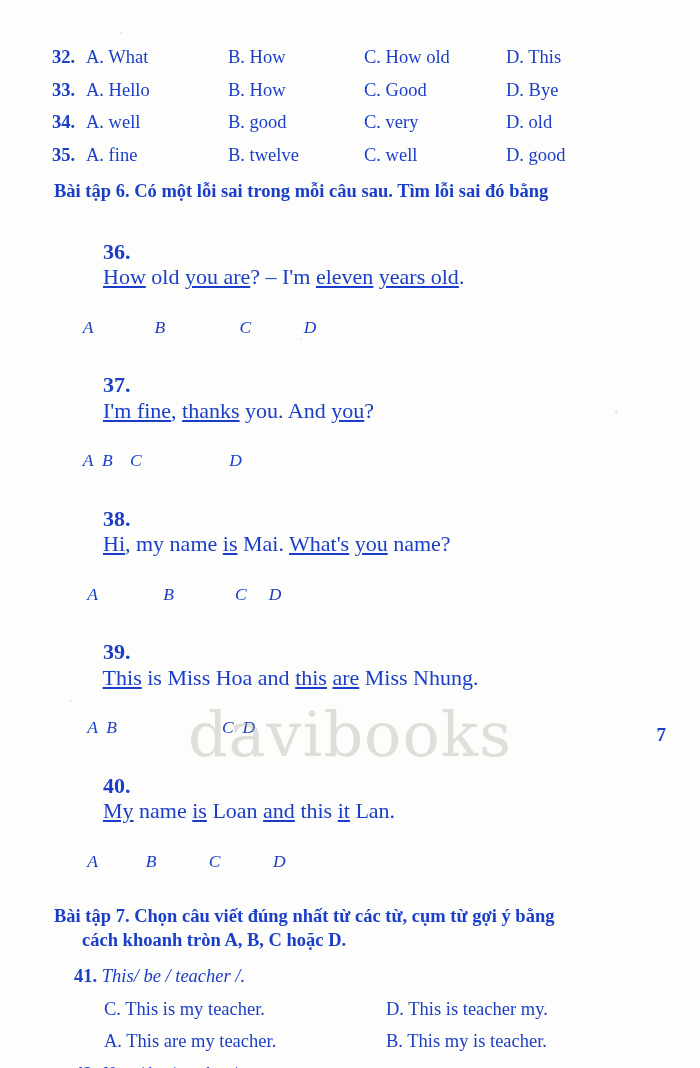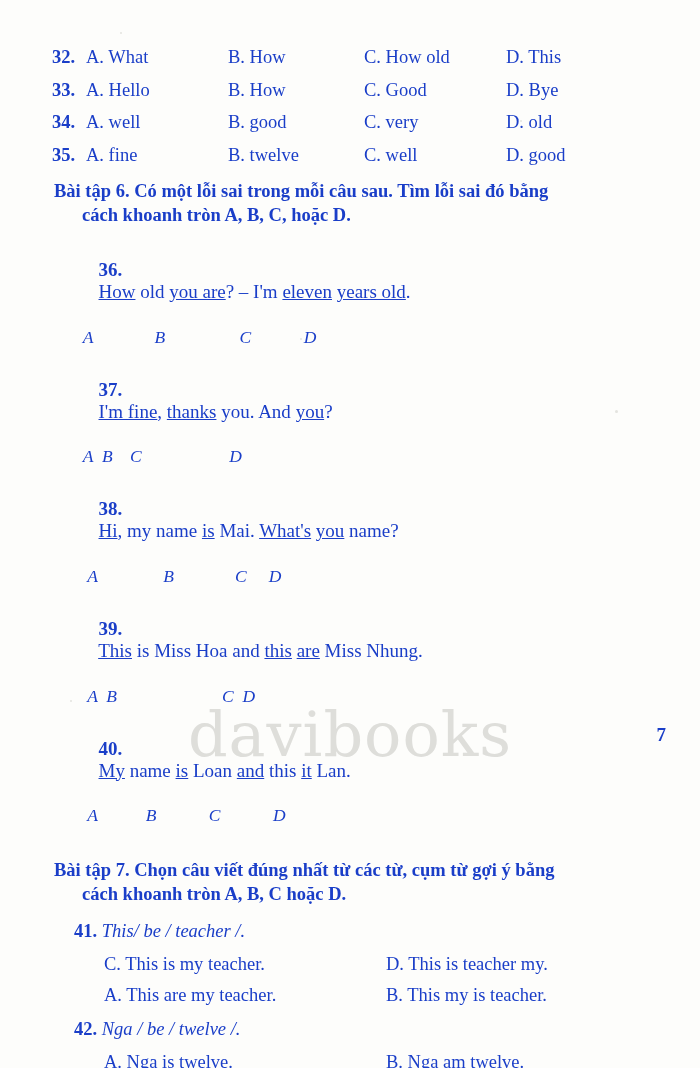--- a/index.html
+++ b/index.html
@@ -58,21 +58,21 @@
     line-height: 1.28;
     margin: 16px 0 8px 0;
     padding-left: 2px;
   }
   .heading .cont {
     display: block;
     padding-left: 28px;
   }
 
   .q {
-    font-size: 19px;
+    font-size: 22px;
     line-height: 1.15;
     margin-top: 10px;
     padding-left: 18px;
     white-space: pre;
   }
   .q .num {
     font-weight: bold;
   }
   .u { text-decoration: underline; }
 
@@ -177,21 +177,20 @@
       <span class="mc-num">35.</span>
       <span class="mc-opt a">A. fine</span>
       <span class="mc-opt b">B. twelve</span>
       <span class="mc-opt c">C. well</span>
       <span class="mc-opt d">D. good</span>
     </div>
   </div>
 
   <div class="heading">
     <span>Bài tập 6. Có một lỗi sai trong mỗi câu sau. Tìm lỗi sai đó bằng</span>
-    <span class="cont">cách khoanh tròn A, B, C, hoặc D.</span>
   </div>
 
   <div>
     <div class="q">
       <span class="num">36.</span>
       <span><span class="u">How</span> old <span class="u">you are</span>? – I'm <span class="u">eleven</span> <span class="u">years old</span>.</span>
     </div>
     <div class="letters">   A              B                 C            D</div>
 
     <div class="q">

